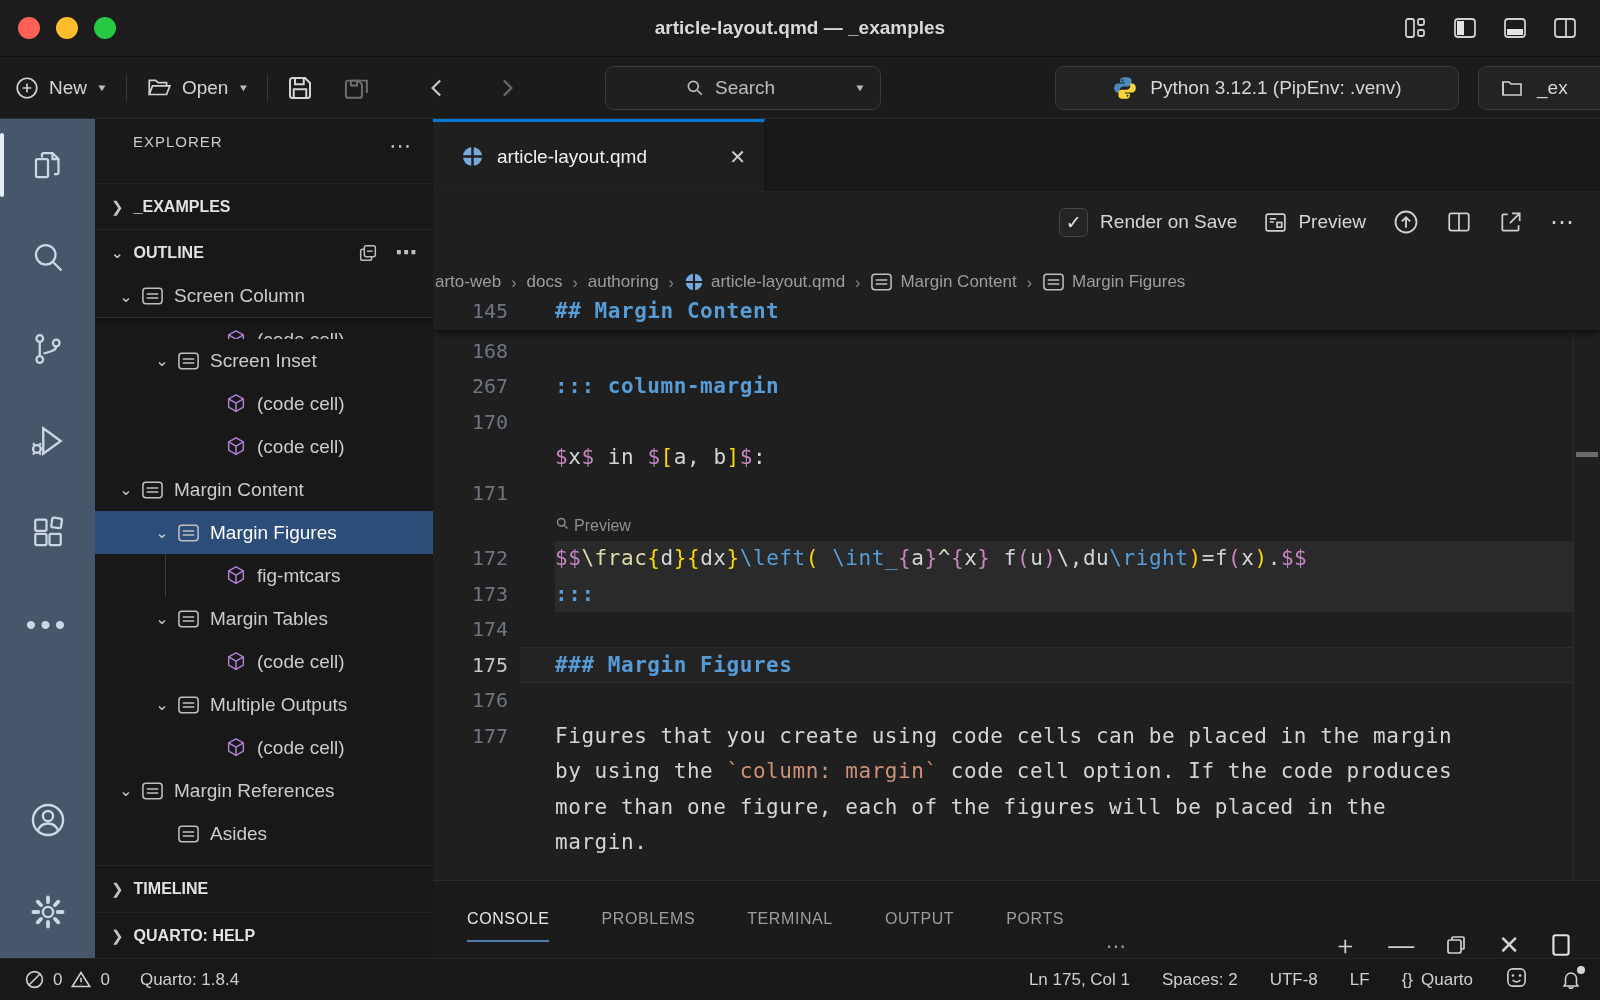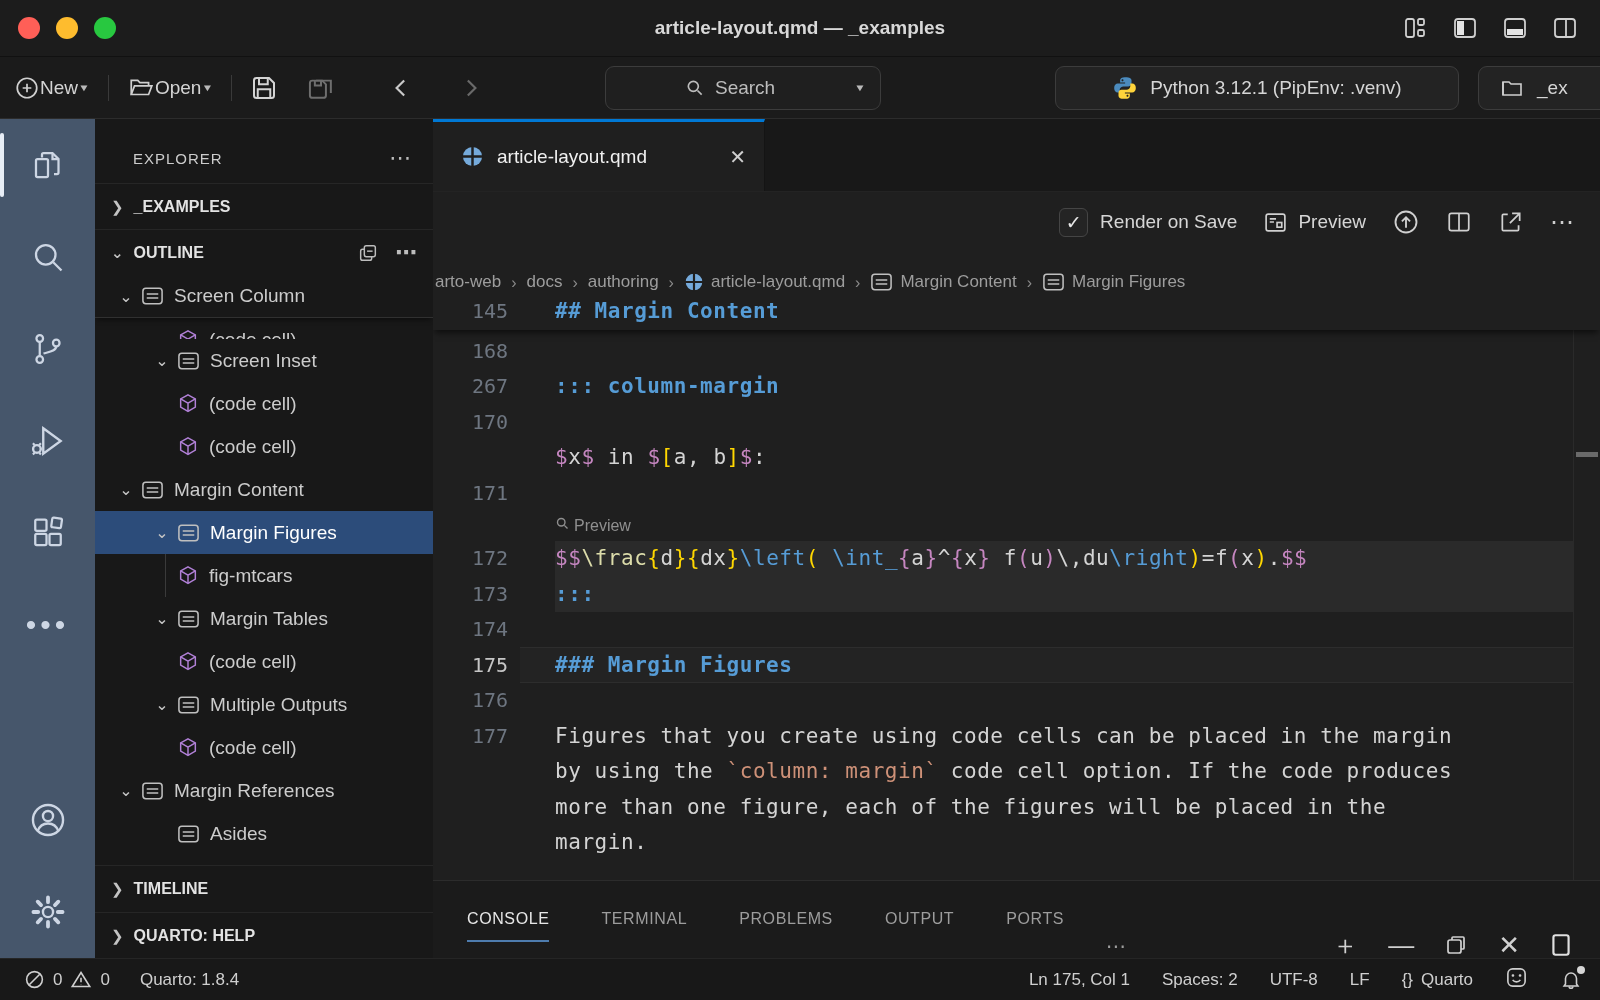--- a/index.html
+++ b/index.html
@@ -12,21 +12,21 @@
               border-bottom:1px solid #111; flex:0 0 auto; }
   .traffic { display:flex; gap:16px; margin-left:18px; }
   .tl { width:22px; height:22px; border-radius:50%; }
   .tl.red{background:#ff5f57;} .tl.yellow{background:#febc2e;} .tl.green{background:#28c840;}
   .win-title { position:absolute; left:0; right:0; text-align:center; font-size:19px; color:#d8d8d8; font-weight:bold; pointer-events:none; }
   .tb-right { margin-left:auto; display:flex; gap:24px; margin-right:22px; }
   .tb-right svg { display:block; }
 
   
   .toolbar { height:62px; background:#1b1b1b; border-bottom:1px solid #2c2c2c; display:flex; align-items:center; flex:0 0 auto; position:relative; }
-  .tool-group { display:flex; align-items:center; font-size:19px; color:#d4d4d4; padding:0 14px; cursor:default; }
+  .tool-group { display:flex; align-items:center; gap:9px; font-size:19px; color:#d4d4d4; padding:0 14px; cursor:default; }
   .tool-sep { width:1px; height:26px; background:#3a3a3a; margin:0 4px; }
   .caret { font-size:12px; color:#b9b9b9; transform:scaleY(.8); }
   .icon-btn { padding:0 13px; display:flex; align-items:center; }
   .dim svg { opacity:.45; }
   .searchbox { position:absolute; left:605px; top:9px; width:276px; height:44px; background:#1f1f1f;
                border:1px solid #3c3c3c; border-radius:9px; display:flex; align-items:center; font-size:19px; color:#bdbdbd; }
   .searchbox .sb-center { flex:1; display:flex; align-items:center; justify-content:center; gap:10px; }
   .searchbox .sb-caret { margin-right:14px; }
   .interp { position:absolute; left:1055px; top:9px; width:404px; height:44px; background:#232323;
             border:1px solid #3c3c3c; border-radius:9px; display:flex; align-items:center; justify-content:center; gap:12px;
@@ -41,37 +41,37 @@
   
   .activitybar { width:95px; background:#46566b; display:flex; flex-direction:column; align-items:center; flex:0 0 auto; position:relative; }
   .ab-item { width:95px; height:92px; display:flex; align-items:center; justify-content:center; position:relative; }
   .ab-item svg { display:block; }
   .ab-item.active::before { content:""; position:absolute; left:0; top:14px; bottom:14px; width:4px; background:#e8eef6; border-radius:2px; }
   .ab-spacer { flex:1; }
   .ab-dots { color:#cdd6e4; font-size:30px; letter-spacing:4px; }
 
   
   .sidebar { width:338px; background:#181818; flex:0 0 auto; display:flex; flex-direction:column; overflow:hidden; font-size:19px; }
-  .pane-title { height:64px; display:flex; align-items:center; padding:14px 20px 0 38px; font-size:15px; letter-spacing:1px; color:#cccccc; }
+  .pane-title { height:64px; display:flex; align-items:flex-start; padding:14px 20px 0 38px; font-size:15px; letter-spacing:1px; color:#cccccc; }
   .pane-title .dots { margin-left:auto; color:#bdbdbd; font-size:22px; letter-spacing:2px; }
   .sect { height:46px; display:flex; align-items:center; gap:10px; padding:0 14px 0 16px; font-weight:bold; font-size:16px; color:#e3e3e3;
           border-top:1px solid #262626; }
   .sect .chev { color:#c3c3c3; font-size:15px; }
   .sect .s-icons { margin-left:auto; display:flex; align-items:center; gap:16px; color:#bdbdbd; }
   .sect .dots { font-size:22px; letter-spacing:2px; }
   .tree { flex:1; overflow:hidden; }
   .tree-row { height:43px; display:flex; align-items:center; color:#cccccc; position:relative; }
   .tree-row.sticky { border-bottom:1px solid #303030; box-shadow:0 4px 5px -2px rgba(0,0,0,.45); }
   .tree-row.selected { background:#2c4c7a; color:#ffffff; }
   .tree-row .chev-sl { width:30px; flex:0 0 auto; display:flex; justify-content:center; color:#c3c3c3; font-size:16px; }
   .tree-row .t-icon { margin-right:10px; display:flex; }
   .tree-row .t-label { white-space:nowrap; }
   .tree-row.d0 { padding-left:16px; }
   .tree-row.d1 { padding-left:52px; }
-  .tree-row.d2 { padding-left:52px; }
+  .tree-row.d2 { padding-left:100px; }
   .tree-row.guide::before { content:""; position:absolute; left:70px; top:0; bottom:0; width:1px; background:#3a3a3a; }
   .clipwrap { height:21px; overflow:hidden; }
   .sb-bottom { border-top:1px solid #262626; }
   .sb-bottom .sect:first-child { border-top:none; }
 
   
   .editor-area { flex:1; display:flex; flex-direction:column; min-width:0; background:#1f1f1f; }
   .tabbar { height:73px; background:#181818; display:flex; flex:0 0 auto; border-bottom:1px solid #232323; }
   .tab { width:332px; background:#1f1f1f; border-top:3px solid #0078d4; border-right:1px solid #141414;
          display:flex; align-items:center; gap:13px; padding:0 18px 0 28px; font-size:19px; color:#f0f0f0; }
@@ -632,22 +632,22 @@
             </div>
           </div>
         <div class="vscroll">
             <div class="mark"></div>
           </div>
       </div>
 
       <div class="panel">
         <div class="panel-tabs">
             <span class="ptab active">CONSOLE</span>
+            <span class="ptab">PROBLEMS</span>
             <span class="ptab">TERMINAL</span>
-            <span class="ptab">PROBLEMS</span>
             <span class="ptab">OUTPUT</span>
             <span class="ptab">PORTS</span>
           </div>
         <span class="ptab-dots">⋯</span>
         <div class="panel-actions">
           <span class="pa">＋</span>
           <span class="pa">—</span>
           <span class="pa">
             <svg width="24" height="24" viewBox="0 0 24 24" fill="none" stroke="#d0d0d0" stroke-width="1.7">
                 <rect x="4" y="7" width="13" height="13" rx="2"></rect>

